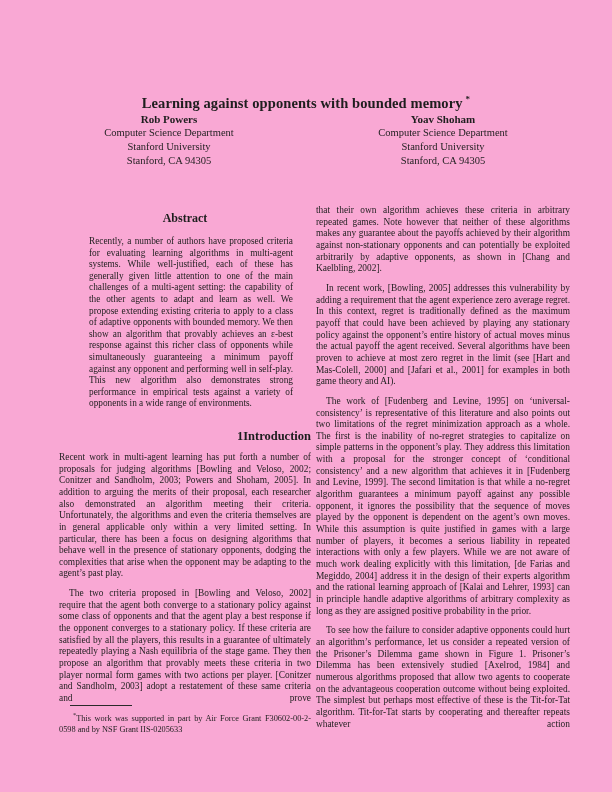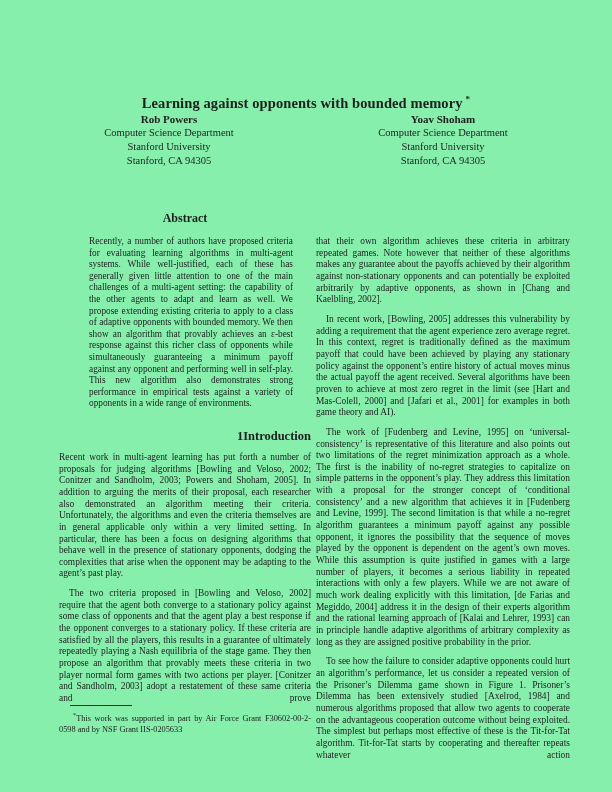--- a/index.html
+++ b/index.html
@@ -5,21 +5,21 @@
   html, body {
     margin: 0;
     padding: 0;
     background: #808080;
   }
   .page {
     position: relative;
     width: 612px;
     height: 792px;
     margin: 0 auto;
-    background: #86efac;
+    background: #f9a8d4;
     color: #1e1e1e;
     font-family: "Liberation Serif", serif;
     overflow: hidden;
   }
   
   .header {
     position: absolute;
     top: 0; left: 0;
     width: 612px;
   }
@@ -70,21 +70,21 @@
   .col-left {
     left: 59px;
     top: 211px;
     width: 252px;
     height: 497px;
     display: flex;
     flex-direction: column;
   }
   .col-right {
     left: 316px;
-    top: 236px;
+    top: 205px;
     width: 254px;
   }
   .abstract-heading {
     font-size: 12px;
     font-weight: bold;
     text-align: center;
     margin: 0 0 10px 0;
   }
   .abstract-body {
     margin: 0 18px 4px 30px;

